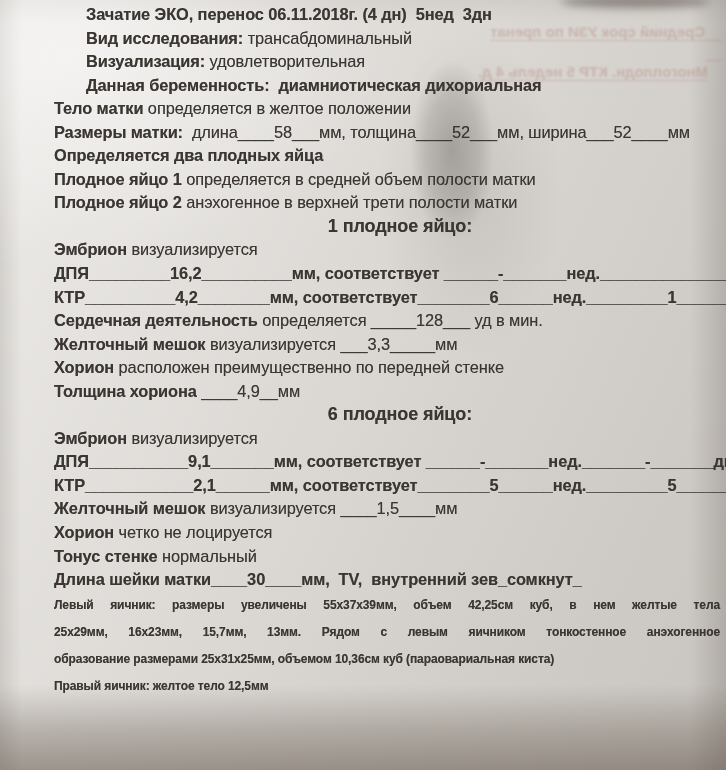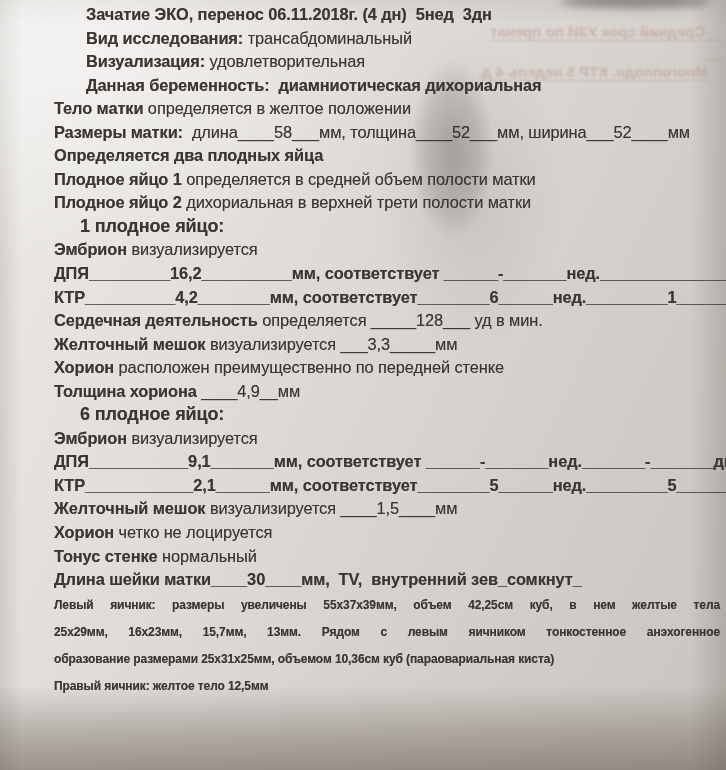--- a/index.html
+++ b/index.html
@@ -38,21 +38,21 @@
   .line{
     white-space:pre;
     font-size:16.4px;line-height:23.55px;
     color:#3b3632;
     letter-spacing:-0.1px;
     text-shadow:0 0 .5px rgba(59,53,49,.55);
   }
   .line .b{font-weight:bold;}
   .line .r{font-weight:normal;}
   .variant-header{padding-left:32px;}
-  .variant-section{padding-left:26px;font-size:18px;}
+  .variant-section{padding-left:26px;font-size:18px;text-align:center;}
   .variant-para,.variant-wide{line-height:27px;font-size:12px;}
   .variant-para{text-align:justify;text-align-last:justify;white-space:normal;}
 </style>
 </head>
 <body>
 
 <div class="photo">
   <div class="smudge"></div>
 
   <div class="bleed">
@@ -62,21 +62,21 @@
 
   <div class="doc">
       <div class="line variant-header"><span class="b">Зачатие ЭКО, перенос 06.11.2018г. (4 дн)  5нед  3дн</span></div>
       <div class="line variant-header"><span class="b">Вид исследования:</span><span class="r"> трансабдоминальный</span></div>
       <div class="line variant-header"><span class="b">Визуализация:</span><span class="r"> удовлетворительная</span></div>
       <div class="line variant-header"><span class="b">Данная беременность:</span><span class="b">  диамниотическая дихориальная</span></div>
       <div class="line variant-body"><span class="b">Тело матки</span><span class="r"> определяется в желтое положении</span></div>
       <div class="line variant-body"><span class="b">Размеры матки:</span><span class="r">  длина____58___мм, толщина____52___мм, ширина___52____мм</span></div>
       <div class="line variant-body"><span class="b">Определяется два плодных яйца</span></div>
       <div class="line variant-body"><span class="b">Плодное яйцо 1</span><span class="r"> определяется в средней объем полости матки</span></div>
-      <div class="line variant-body"><span class="b">Плодное яйцо 2</span><span class="r"> дихориальная в верхней трети полости матки</span></div>
+      <div class="line variant-body"><span class="b">Плодное яйцо 2</span><span class="r"> анэхогенное в верхней трети полости матки</span></div>
       <div class="line variant-section"><span class="b">1 плодное яйцо:</span></div>
       <div class="line variant-body"><span class="b">Эмбрион</span><span class="r"> визуализируется</span></div>
       <div class="line variant-body"><span class="b">ДПЯ_________16,2__________мм, соответствует ______-_______нед.______________дней</span></div>
       <div class="line variant-body"><span class="b">КТР__________4,2________мм, соответствует________6______нед._________1_______дней</span></div>
       <div class="line variant-body"><span class="b">Сердечная деятельность</span><span class="r"> определяется _____128___ уд в мин.</span></div>
       <div class="line variant-body"><span class="b">Желточный мешок</span><span class="r"> визуализируется ___3,3_____мм</span></div>
       <div class="line variant-body"><span class="b">Хорион</span><span class="r"> расположен преимущественно по передней стенке</span></div>
       <div class="line variant-body"><span class="b">Толщина хориона</span><span class="r"> ____4,9__мм</span></div>
       <div class="line variant-section"><span class="b">6 плодное яйцо:</span></div>
       <div class="line variant-body"><span class="b">Эмбрион</span><span class="r"> визуализируется</span></div>

